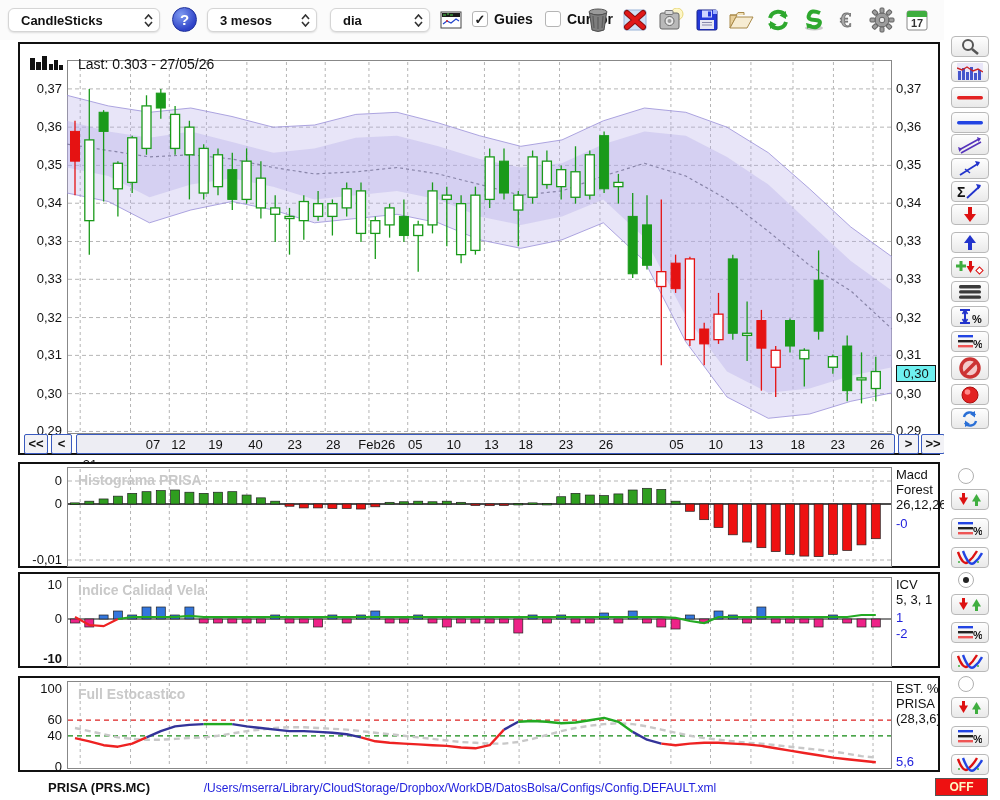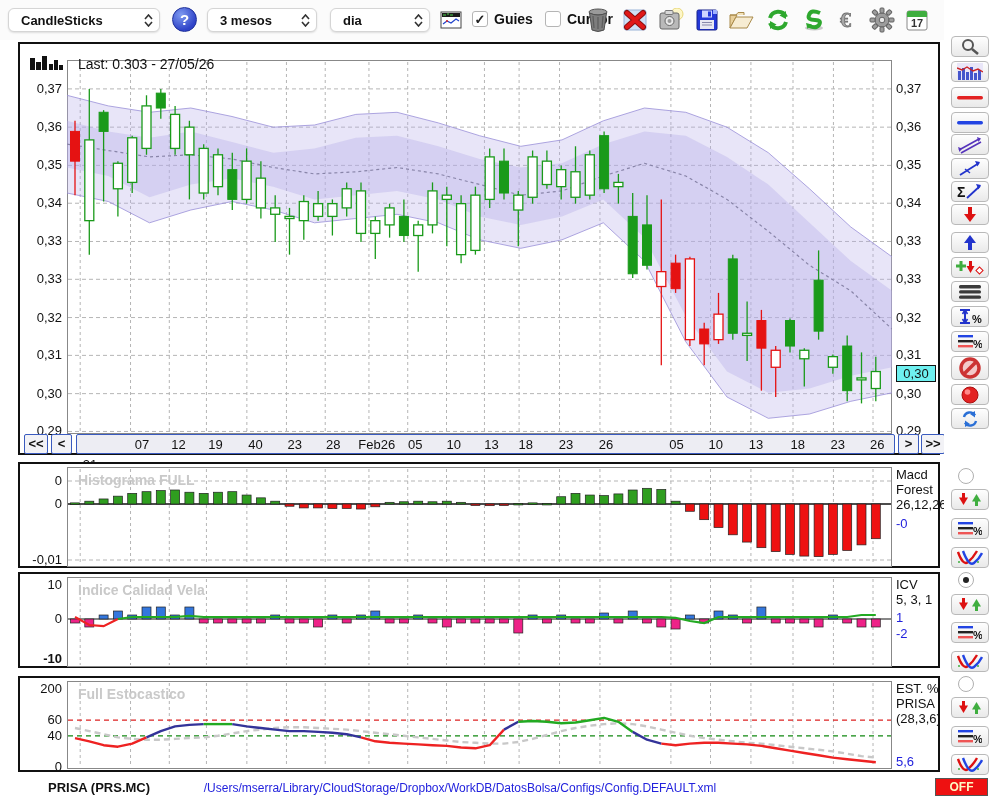--- a/index.html
+++ b/index.html
@@ -397,21 +397,21 @@
         <div class="tick-label tick-right" style="top: 303.375px;">0,31</div>
         <div class="tick-label tick-right" style="top: 341.625px;">0,30</div>
         <div class="tick-label tick-right" style="top: 379.45px;">0,29</div>
       </div>
     <div id="price-tag" style="top: 320.65px;">0,30</div>
     <div id="navbar">
       <div class="navbtn" style="left:4px;width:24px;">&lt;&lt;</div>
       <div class="navbtn" style="left:31px;width:21px;">&lt;</div>
       <div id="date-strip">
           <div class="date-lab" style="left: 13.104px; margin-top: 20px;">31</div>
-          <div class="date-lab" style="left: 65px;">07</div>
+          <div class="date-lab" style="left: 76px;">07</div>
           <div class="date-lab" style="left: 101.556px;">12</div>
           <div class="date-lab" style="left: 138.411px;">19</div>
           <div class="date-lab" style="left: 178.542px;">40</div>
           <div class="date-lab" style="left: 217.854px;">23</div>
           <div class="date-lab" style="left: 256.347px;">28</div>
           <div class="date-lab" style="left: 299.754px;">Feb26</div>
           <div class="date-lab" style="left: 338.247px;">05</div>
           <div class="date-lab" style="left: 376.74px;">10</div>
           <div class="date-lab" style="left: 414.414px;">13</div>
           <div class="date-lab" style="left: 448.812px;">18</div>
@@ -506,21 +506,21 @@
         <rect x="689.9000000000001" y="37" width="9" height="43.68000000000001" fill="#ee1111" stroke="#222" stroke-width="0.7"></rect>
         <rect x="704.2" y="37" width="9" height="47.599999999999994" fill="#ee1111" stroke="#222" stroke-width="0.7"></rect>
         <rect x="718.5" y="37" width="9" height="50.400000000000006" fill="#ee1111" stroke="#222" stroke-width="0.7"></rect>
         <rect x="732.8000000000001" y="37" width="9" height="52.08" fill="#ee1111" stroke="#222" stroke-width="0.7"></rect>
         <rect x="747.1" y="37" width="9" height="52.64" fill="#ee1111" stroke="#222" stroke-width="0.7"></rect>
         <rect x="761.4000000000001" y="37" width="9" height="50.400000000000006" fill="#ee1111" stroke="#222" stroke-width="0.7"></rect>
         <rect x="775.7" y="37" width="9" height="46.480000000000004" fill="#ee1111" stroke="#222" stroke-width="0.7"></rect>
         <rect x="790" y="37" width="9" height="40.879999999999995" fill="#ee1111" stroke="#222" stroke-width="0.7"></rect>
         <rect x="804.3000000000001" y="37" width="9" height="34.72" fill="#ee1111" stroke="#222" stroke-width="0.7"></rect>
       </svg>
-    <div class="panel-title">Histograma FULL</div>
+    <div class="panel-title">Histograma PRISA</div>
     <div id="macd-labels">
         <div class="tick-label tick-left" style="top: 9px;">0</div>
         <div class="tick-label tick-left" style="top: 32px;">0</div>
         <div class="tick-label tick-left" style="top: 88px;">-0,01</div>
       </div>
     <div class="panel-right-text">Macd
 Forest
 26,12,26</div>
     <div class="panel-right-val" style="top:52px;">-0</div>
   </div>
@@ -652,21 +652,21 @@
         <polyline points="136.7,43.1 151.0,43.1 165.3,43.1" fill="none" stroke="#22aa22" stroke-width="2.4" stroke-linejoin="round"></polyline>
         <polyline points="165.3,43.1 179.6,45.4 193.9,47.0 208.2,48.6 222.5,50.1 236.8,50.1 251.1,50.9 265.4,51.7 279.7,53.2 294.0,56.4" fill="none" stroke="#333399" stroke-width="2.4" stroke-linejoin="round"></polyline>
         <polyline points="294.0,56.4 308.3,60.3 322.6,61.8 336.9,62.6 351.2,63.4 365.5,64.2 379.8,64.9 394.1,66.5 408.4,67.3 422.7,64.2 437.0,48.6" fill="none" stroke="#ee2222" stroke-width="2.4" stroke-linejoin="round"></polyline>
         <polyline points="437.0,48.6 451.3,40.8" fill="none" stroke="#333399" stroke-width="2.4" stroke-linejoin="round"></polyline>
         <polyline points="451.3,40.8 465.6,40.0 479.9,40.8 494.2,42.3 508.5,41.5 522.8,39.2 537.1,36.9 551.4,40.8 565.7,50.9" fill="none" stroke="#22aa22" stroke-width="2.4" stroke-linejoin="round"></polyline>
         <polyline points="565.7,50.9 580.0,58.7 594.3,62.6" fill="none" stroke="#333399" stroke-width="2.4" stroke-linejoin="round"></polyline>
         <polyline points="594.3,62.6 608.6,64.2 622.9,62.6 637.2,61.8 651.5,61.8 665.8,62.6 680.1,63.4 694.4,64.9 708.7,67.3 723.0,69.6 737.3,72.0 751.6,74.3 765.9,76.6 780.2,78.2 794.5,79.8 808.8,81.3" fill="none" stroke="#ee2222" stroke-width="2.4" stroke-linejoin="round"></polyline>
       </svg>
     <div class="panel-title">Full Estocastico</div>
     <div id="est-labels">
-        <div class="tick-label tick-left" style="top: 3px;">200</div>
+        <div class="tick-label tick-left" style="top: 3px;">100</div>
         <div class="tick-label tick-left" style="top: 34px;">60</div>
         <div class="tick-label tick-left" style="top: 50px;">40</div>
         <div class="tick-label tick-left" style="top: 81px;">0</div>
       </div>
     <div class="panel-right-text">EST. %
 PRISA
 (28,3,6)</div>
     <div class="panel-right-val" style="top:76px;">5,6</div>
   </div>
 

